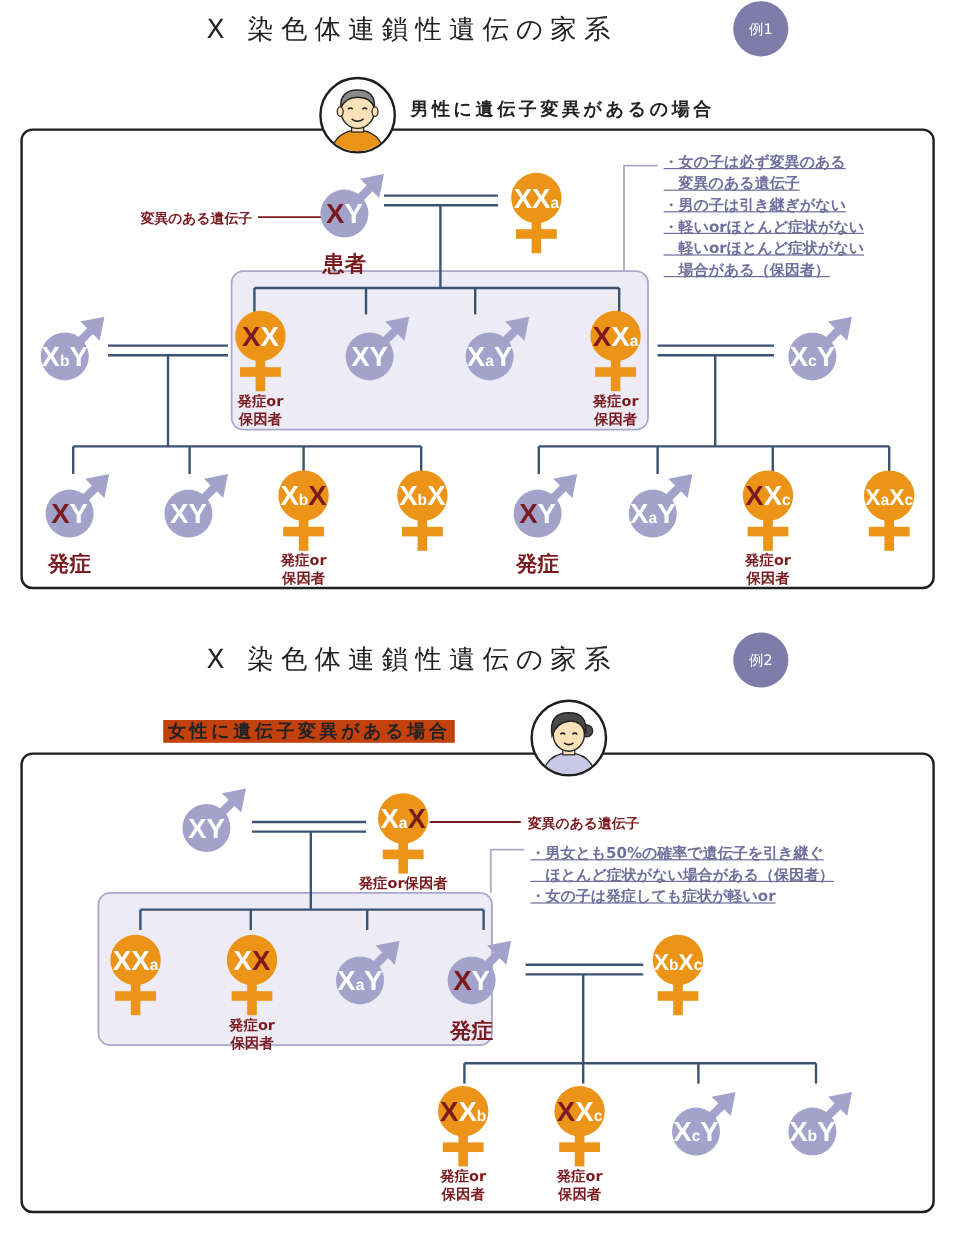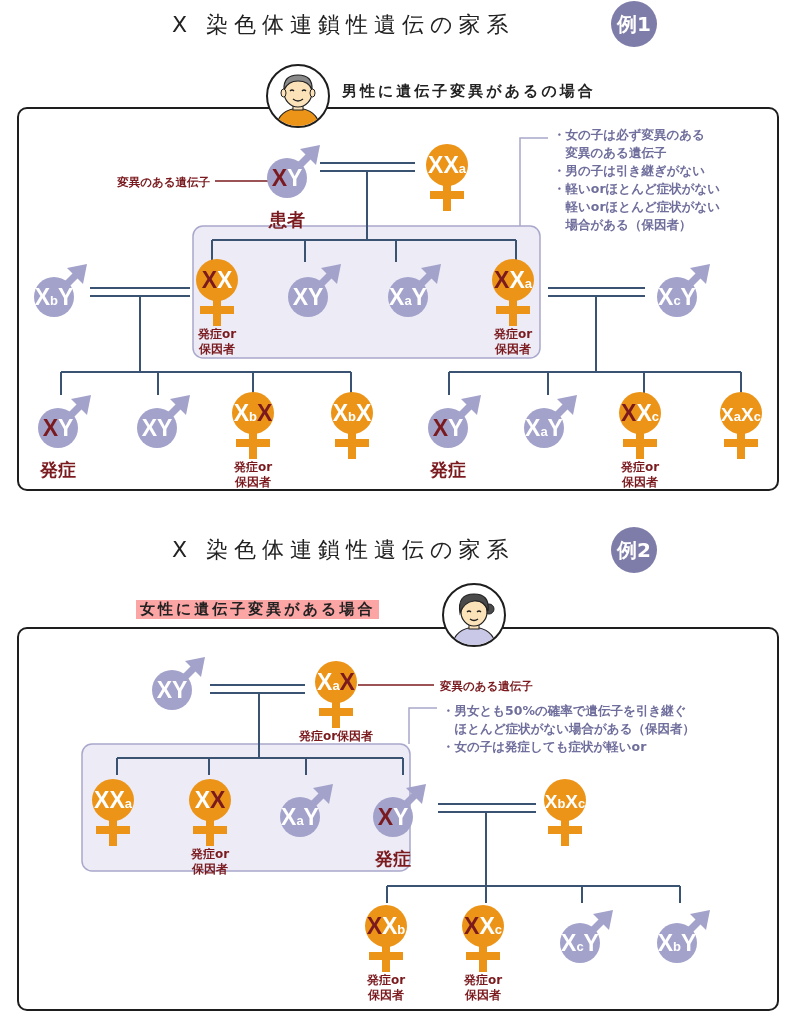--- a/index.html
+++ b/index.html
@@ -1,24 +1,24 @@
 <!DOCTYPE html>
 <html><head>
 <meta charset="utf-8">
 <style>
   html,body{margin:0;padding:0;background:#fff;}
   body{width:800px;height:1030px;position:relative;overflow:hidden;font-family:"DejaVu Sans","Liberation Sans",sans-serif;color:#222;}
   .title{position:absolute;font-weight:normal;font-size:22px;letter-spacing:6px;color:#222;white-space:nowrap;}
-  .badge{position:absolute;width:46px;height:46px;border-radius:50%;background:#7e7ca8;color:#fff;font-weight:bold;font-size:20px;display:flex;align-items:center;justify-content:center;}
+  .badge{position:absolute;width:46px;height:46px;border-radius:50%;background:#7e7ca8;color:#fff;font-weight:normal;font-size:12px;display:flex;align-items:center;justify-content:center;}
   .subtitle{position:absolute;font-weight:bold;font-size:15px;letter-spacing:3px;color:#222;white-space:nowrap;}
   .frame{position:absolute;border:2.5px solid #1e1e1e;border-radius:10px;background:#fff;}
   .avatar{position:absolute;width:60px;height:60px;border-radius:50%;border:2px solid #1e1e1e;background:#fff;overflow:hidden;}
   svg.diagram{position:absolute;left:0;top:0;}
   .note{position:absolute;font-size:12.5px;font-weight:bold;color:#6f6e9c;line-height:18px;white-space:nowrap;}
-  .note div{white-space:nowrap;}
+  .note div{white-space:nowrap;text-decoration:underline;}
 </style>
 </head>
 <body>
 
 <div class="title" style="left:172px;top:10px;">X 染色体連鎖性遺伝の家系</div>
 <div class="badge" style="left:611px;top:1px;">例1</div>
 
 <div class="frame" style="left:17px;top:107px;width:758px;height:380px;"></div>
 <div class="subtitle" style="left:338px;top:82px;background:#fff;padding:0 4px;">男性に遺伝子変異があるの場合</div>
 
@@ -42,21 +42,21 @@
   <div>・男の子は引き継ぎがない</div>
   <div>・軽いorほとんど症状がない</div>
   <div>　軽いorほとんど症状がない</div>
   <div>　場合がある（保因者）</div>
 </div>
 
 <div class="title" style="left:172px;top:535px;">X 染色体連鎖性遺伝の家系</div>
 <div class="badge" style="left:611px;top:527px;">例2</div>
 
 <div class="frame" style="left:17px;top:627px;width:758px;height:380px;"></div>
-<div class="subtitle" style="left:136px;top:600px;background:#fca5a5;padding:0 4px;">女性に遺伝子変異がある場合</div>
+<div class="subtitle" style="left:136px;top:600px;background:#c2410c;padding:0 4px;">女性に遺伝子変異がある場合</div>
 
 <div class="avatar" style="left:442px;top:583px;">
   <svg width="60" height="60" viewBox="0 0 60 60">
     <path d="M8 62 Q10 44 30 42 Q50 44 52 62 Z" fill="#c9c8e6" stroke="#222" stroke-width="1.2"></path>
     <rect x="25" y="36" width="10" height="8" fill="#fbe2b8" stroke="#222" stroke-width="1"></rect>
     <circle cx="45" cy="24" r="5" fill="#4a4a4a" stroke="#222" stroke-width="1"></circle>
     <ellipse cx="30" cy="27" rx="13" ry="14" fill="#fbe2b8" stroke="#222" stroke-width="1.2"></ellipse>
     <path d="M16 28 Q13 9 30 9 Q46 9 44 26 Q40 15 30 16 Q20 17 16 28 Z" fill="#4a4a4a" stroke="#222" stroke-width="1.2"></path>
     <path d="M23 27 Q25 25 27 27" stroke="#222" fill="none" stroke-width="1.3"></path>
     <path d="M33 27 Q35 25 37 27" stroke="#222" fill="none" stroke-width="1.3"></path>

